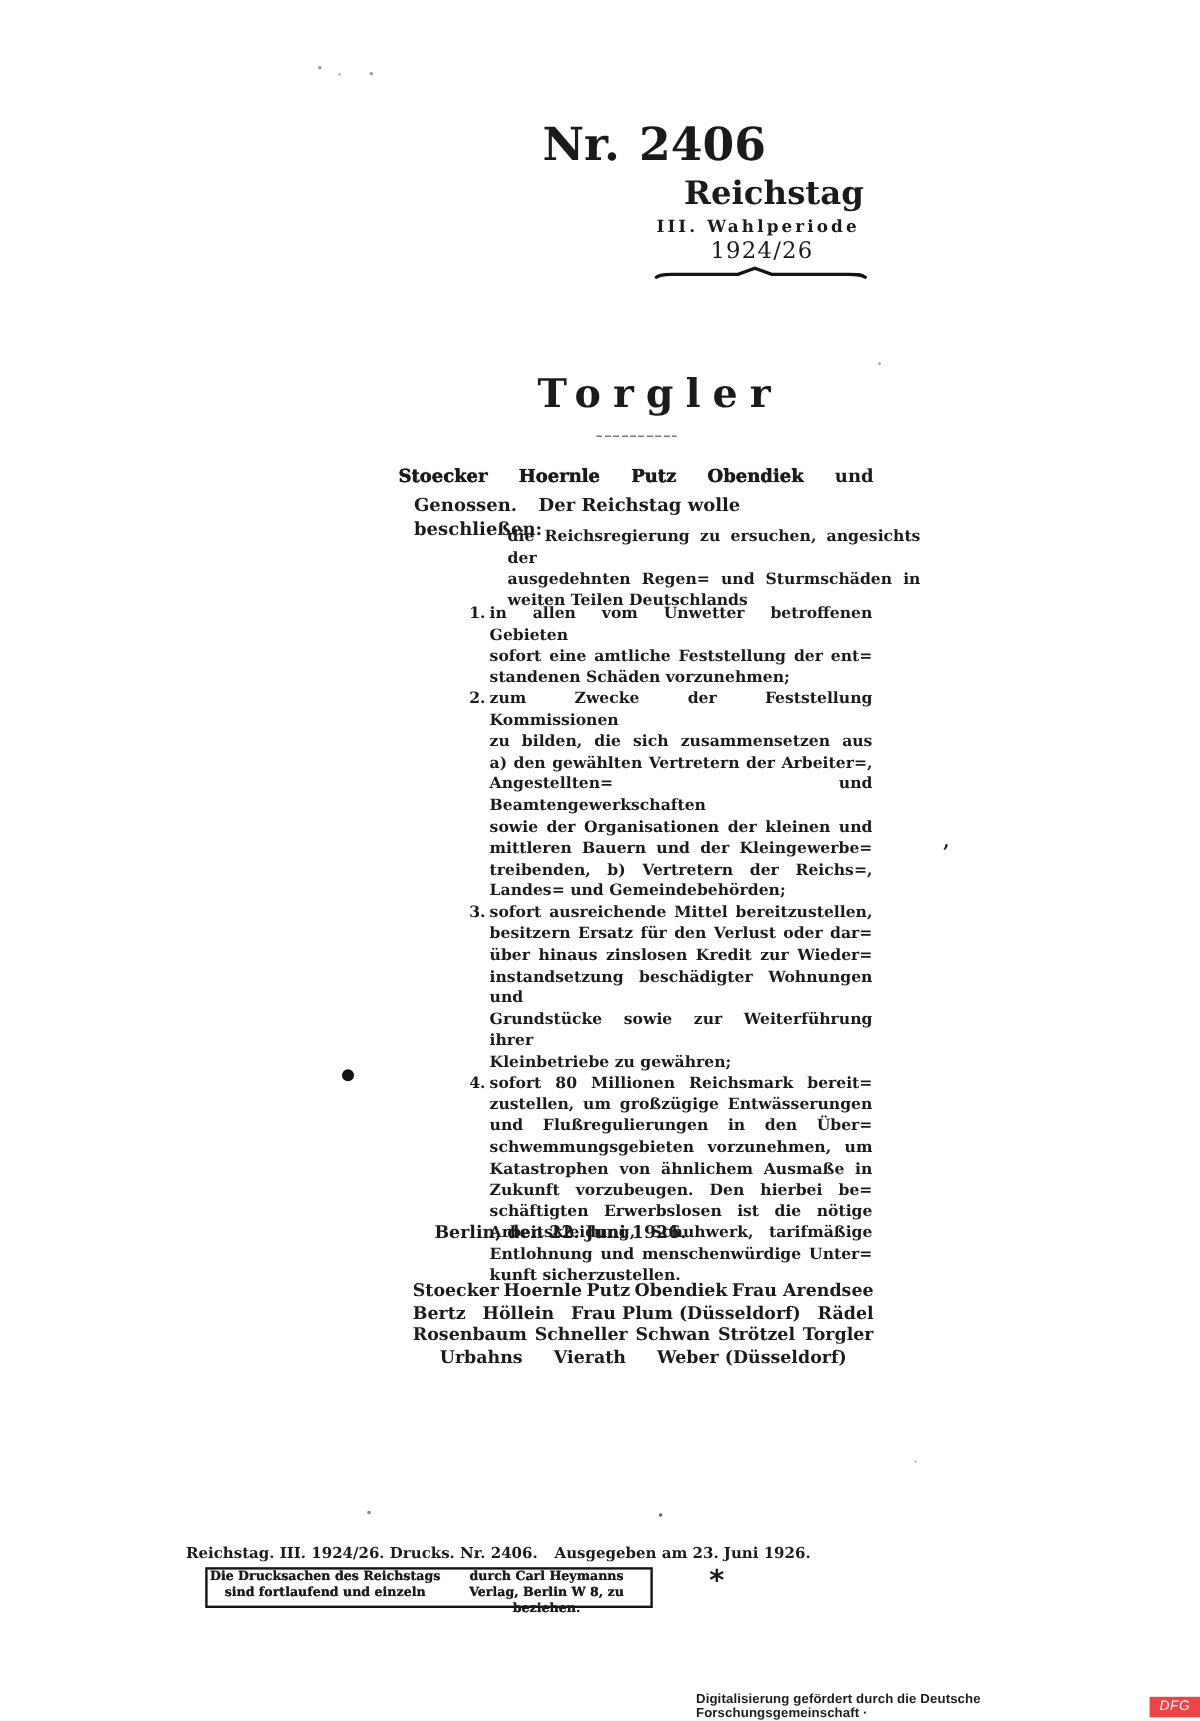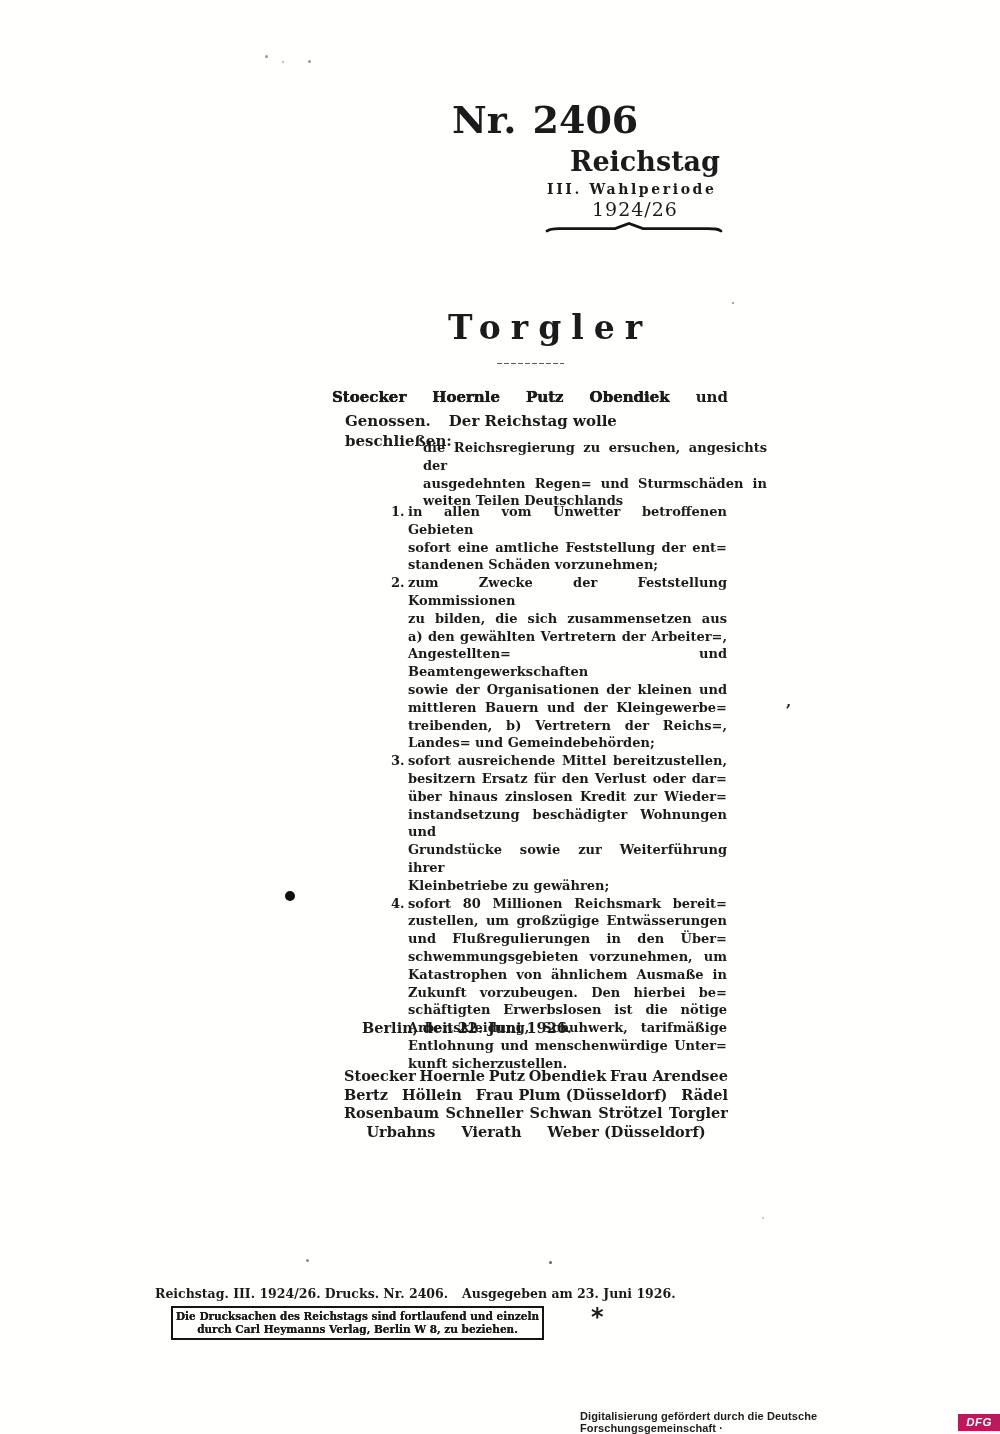--- a/index.html
+++ b/index.html
@@ -41,32 +41,32 @@
   
   .date-line{position:absolute;left:362px;top:1018px;font-size:14.5px;font-weight:700;line-height:20px;}
   .signatures{position:absolute;left:344px;top:1067px;width:384px;}
   .sigline{display:flex;justify-content:space-between;font-size:14.5px;font-weight:700;line-height:18.7px;white-space:nowrap;}
   .sigline.center{justify-content:center;gap:26px;}
 
   
   .footer-imprint{position:absolute;left:155px;top:1285px;font-size:12.5px;font-weight:700;line-height:17px;white-space:nowrap;}
   .footer-imprint .right{margin-left:14px;}
   .notice-box{position:absolute;left:171px;top:1306px;width:369px;height:30px;border:2px solid #141414;
-              display:flex;flex-direction:column;justify-content:center;}
+              display:flex;flex-direction:row;justify-content:center;}
   .notice-line{font-size:10.5px;font-weight:700;line-height:13px;text-align:center;
                text-shadow:0 0 .6px currentColor;}
   .print-mark{position:absolute;left:591px;top:1303px;font-size:24px;font-weight:700;font-family:"DejaVu Sans",sans-serif;}
 
   
   .credit{position:absolute;left:580px;top:1410px;width:420px;display:flex;justify-content:flex-end;
           align-items:center;gap:6px;padding-right:2px;}
   .credit-text{font-family:"Liberation Sans",sans-serif;font-size:11px;font-weight:700;color:#1c1c1c;
                letter-spacing:.1px;}
-  .dfg-logo{width:43px;height:17px;background:#be185d;color:#fff;display:flex;align-items:center;justify-content:center;
-            font-family:"Liberation Sans",sans-serif;font-size:11.5px;font-weight:700;font-style:italic;letter-spacing:.5px;}
+  .dfg-logo{width:43px;height:17px;background:#ef4444;color:#fff;display:flex;align-items:center;justify-content:center;
+            font-family:"Liberation Sans",sans-serif;font-size:11.5px;font-weight:400;font-style:italic;letter-spacing:.5px;}
 
   
   .dot{position:absolute;border-radius:50%;background:#111;}
   .dot.big{left:285px;top:891px;width:10px;height:10px;}
   .dot.faint1{left:265px;top:55px;width:3px;height:3px;background:#999;}
   .dot.faint2{left:282px;top:61px;width:2px;height:2px;background:#aaa;}
   .dot.faint3{left:308px;top:60px;width:3px;height:3px;background:#999;}
   .dot.faint4{left:732px;top:302px;width:2px;height:2px;background:#888;}
   .dot.faint5{left:306px;top:1259px;width:3px;height:3px;background:#8a8a8a;}
   .dot.faint6{left:549px;top:1261px;width:3px;height:3px;background:#666;}

